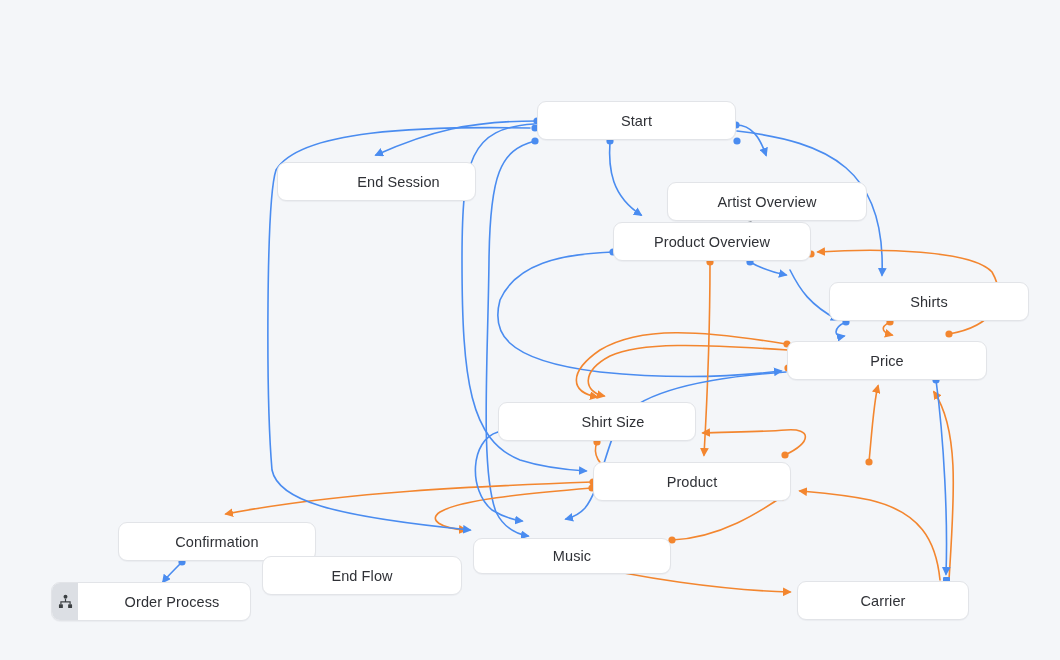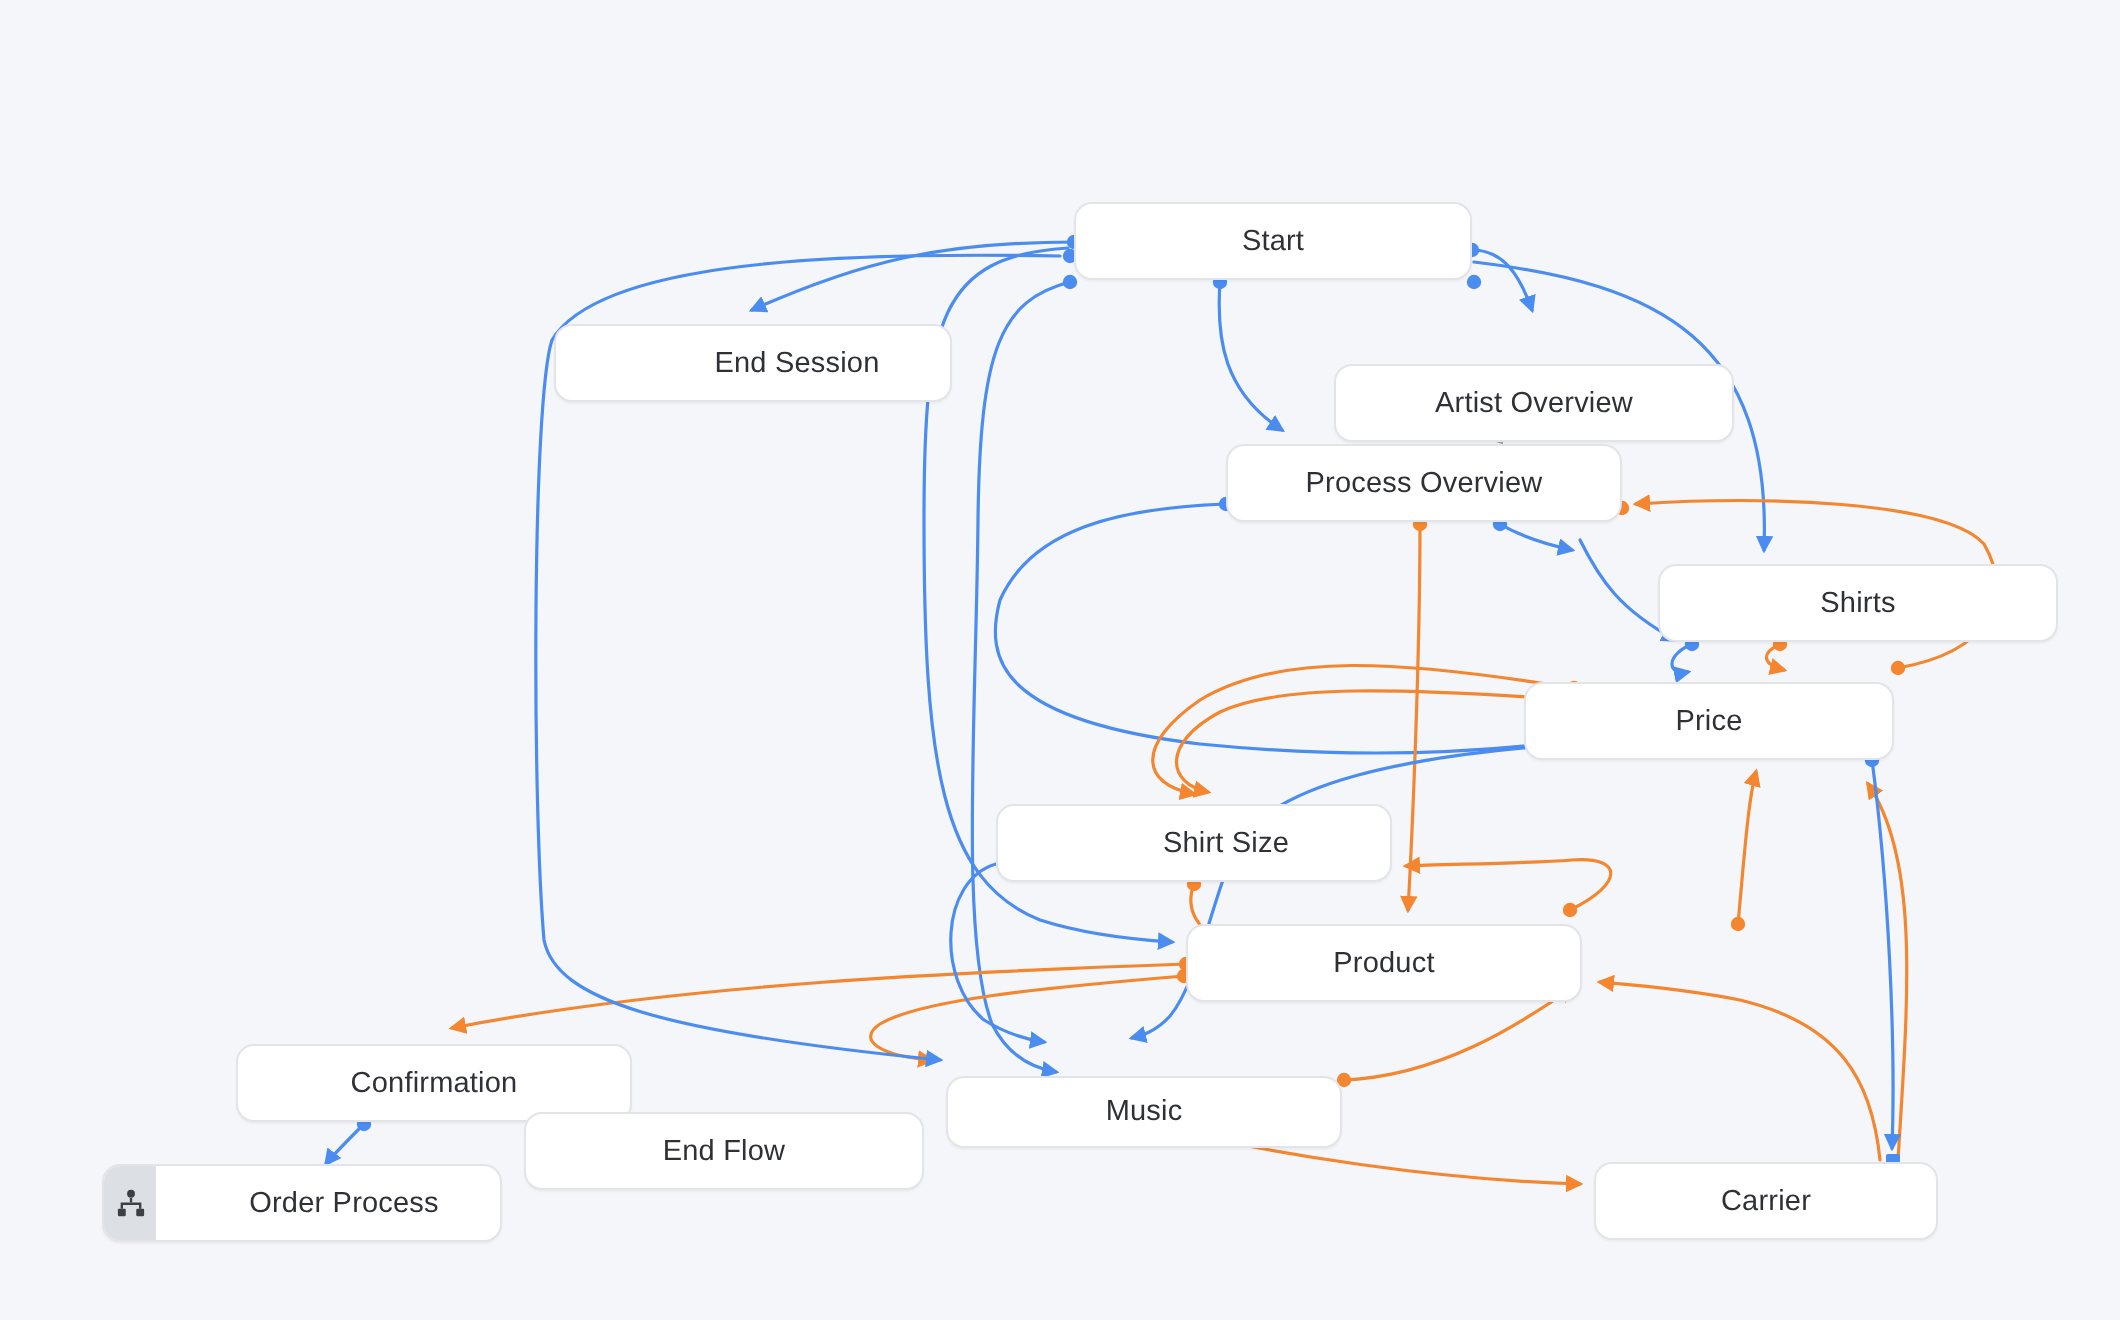--- a/index.html
+++ b/index.html
@@ -207,27 +207,27 @@
       <div class="node" style="left: 277px; top: 162px; width: 199px; height: 39px; padding-left: 44px;">
 
     <span class="label">End Session</span>
   </div>
       <div class="node" style="left: 667px; top: 162px; width: 200px; height: 39px; margin-top: 20px;">
 
     <span class="label">Artist Overview</span>
   </div>
       <div class="node" style="left: 613px; top: 222px; width: 198px; height: 39px;">
 
-    <span class="label">Process Overview</span>
+    <span class="label">Product Overview</span>
   </div>
       <div class="node" style="left: 787px; top: 282px; width: 200px; height: 39px; margin-left: 42px;">
 
     <span class="label">Shirts</span>
   </div>
-      <div class="node" style="left: 762px; top: 341px; width: 185px; height: 39px;">
+      <div class="node" style="left: 787px; top: 341px; width: 200px; height: 39px;">
 
     <span class="label">Price</span>
   </div>
       <div class="node" style="left: 498px; top: 402px; width: 198px; height: 39px; padding-left: 32px;">
 
     <span class="label">Shirt Size</span>
   </div>
       <div class="node" style="left: 593px; top: 462px; width: 198px; height: 39px;">
 
     <span class="label">Product</span>

